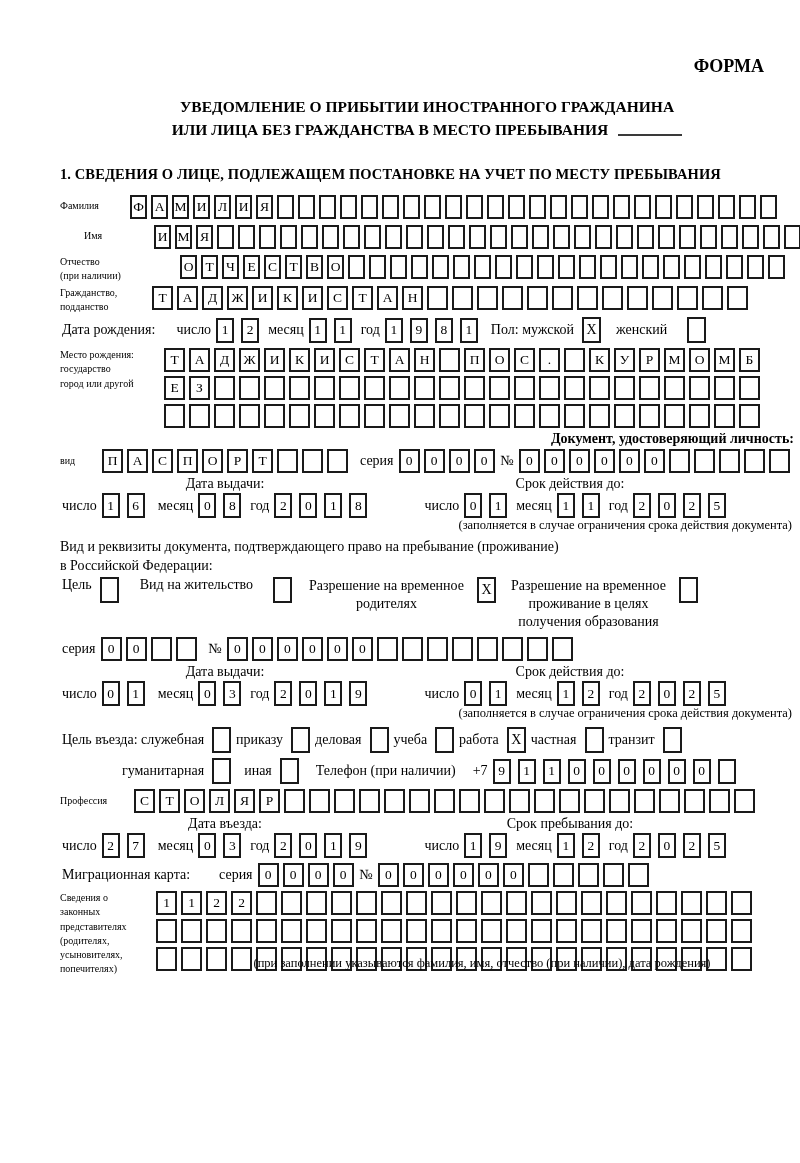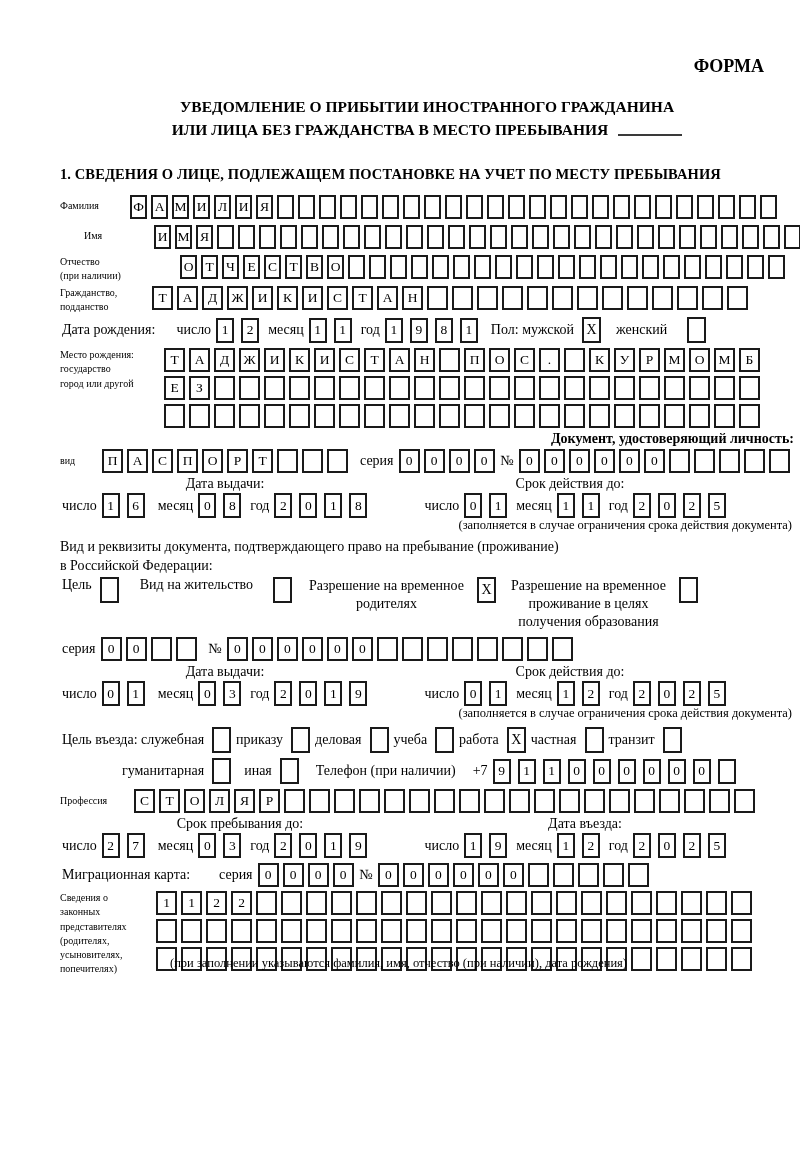--- a/index.html
+++ b/index.html
@@ -38,21 +38,21 @@
   .cb {
     flex:0 0 auto; box-sizing:border-box; display:inline-flex;
     align-items:center; justify-content:center;
     width:19px; height:26px; border:2px solid #1a1a1a; margin:0 3px; font-size:14px;
   }
   .tline { font-size:14px; }
   .tline.b { font-weight:bold; }
   .tline.c { text-align:right; }
   .tline.sm { font-size:12.5px; }
   .tline.r { text-align:right; padding-right:2px; }
-  .tline.cc { text-align:left; padding-left:110px; }
+  .tline.cc { text-align:center; padding-left:110px; }
 </style>
 </head>
 <body>
 
 <div class="page">
 
 
   <div class="forma">ФОРМА</div>
 
   <div class="title">
@@ -514,22 +514,22 @@
         <span class="cell w"></span>
         <span class="cell w"></span>
         <span class="cell w"></span>
         <span class="cell w"></span>
         <span class="cell w"></span>
         <span class="cell w"></span>
         <span class="cell w"></span>
         <span class="cell w"></span>
       </div>
       <div class="line" style="margin-top: 3px;">
+        <span class="seg-t c" style="width: 330px; display: inline-block; text-align: center;">Дата въезда:</span>
         <span class="seg-t c" style="width: 360px; display: inline-block; text-align: center;">Срок пребывания до:</span>
-        <span class="seg-t c" style="width: 330px; display: inline-block; text-align: center;">Дата въезда:</span>
       </div>
       <div class="line" style="margin-top: 1px;">
         <span class="seg-t">число</span>
         <span class="cell d">2</span>
         <span class="cell d">7</span>
         <span class="gap" style="width: 4px;"></span>
         <span class="seg-t">месяц</span>
         <span class="cell d">0</span>
         <span class="cell d">3</span>
         <span class="seg-t">год</span>

